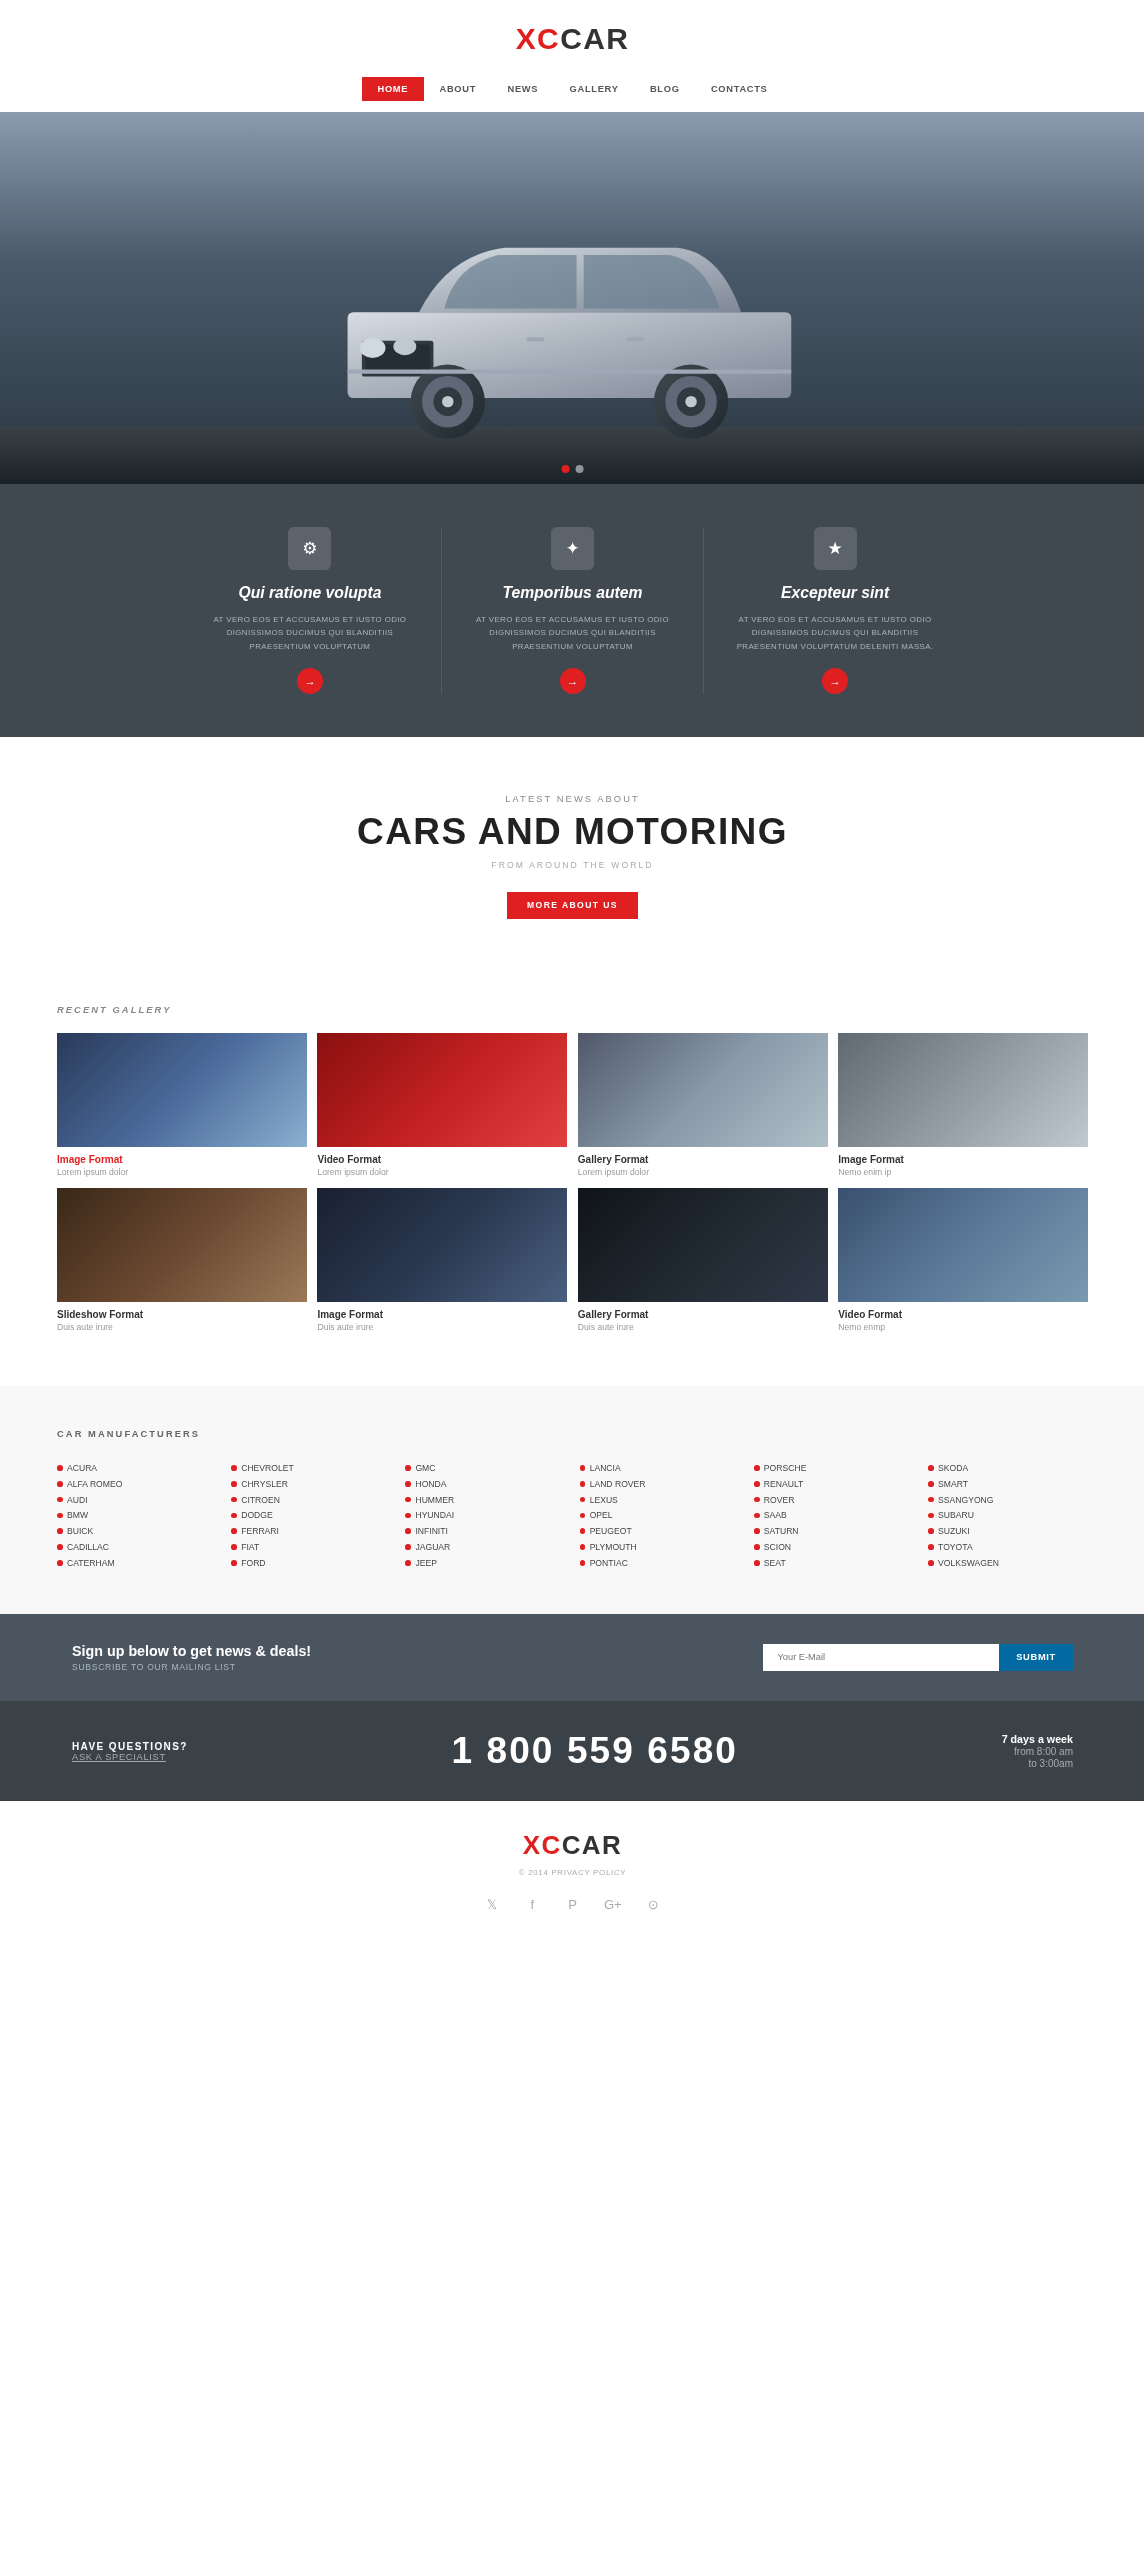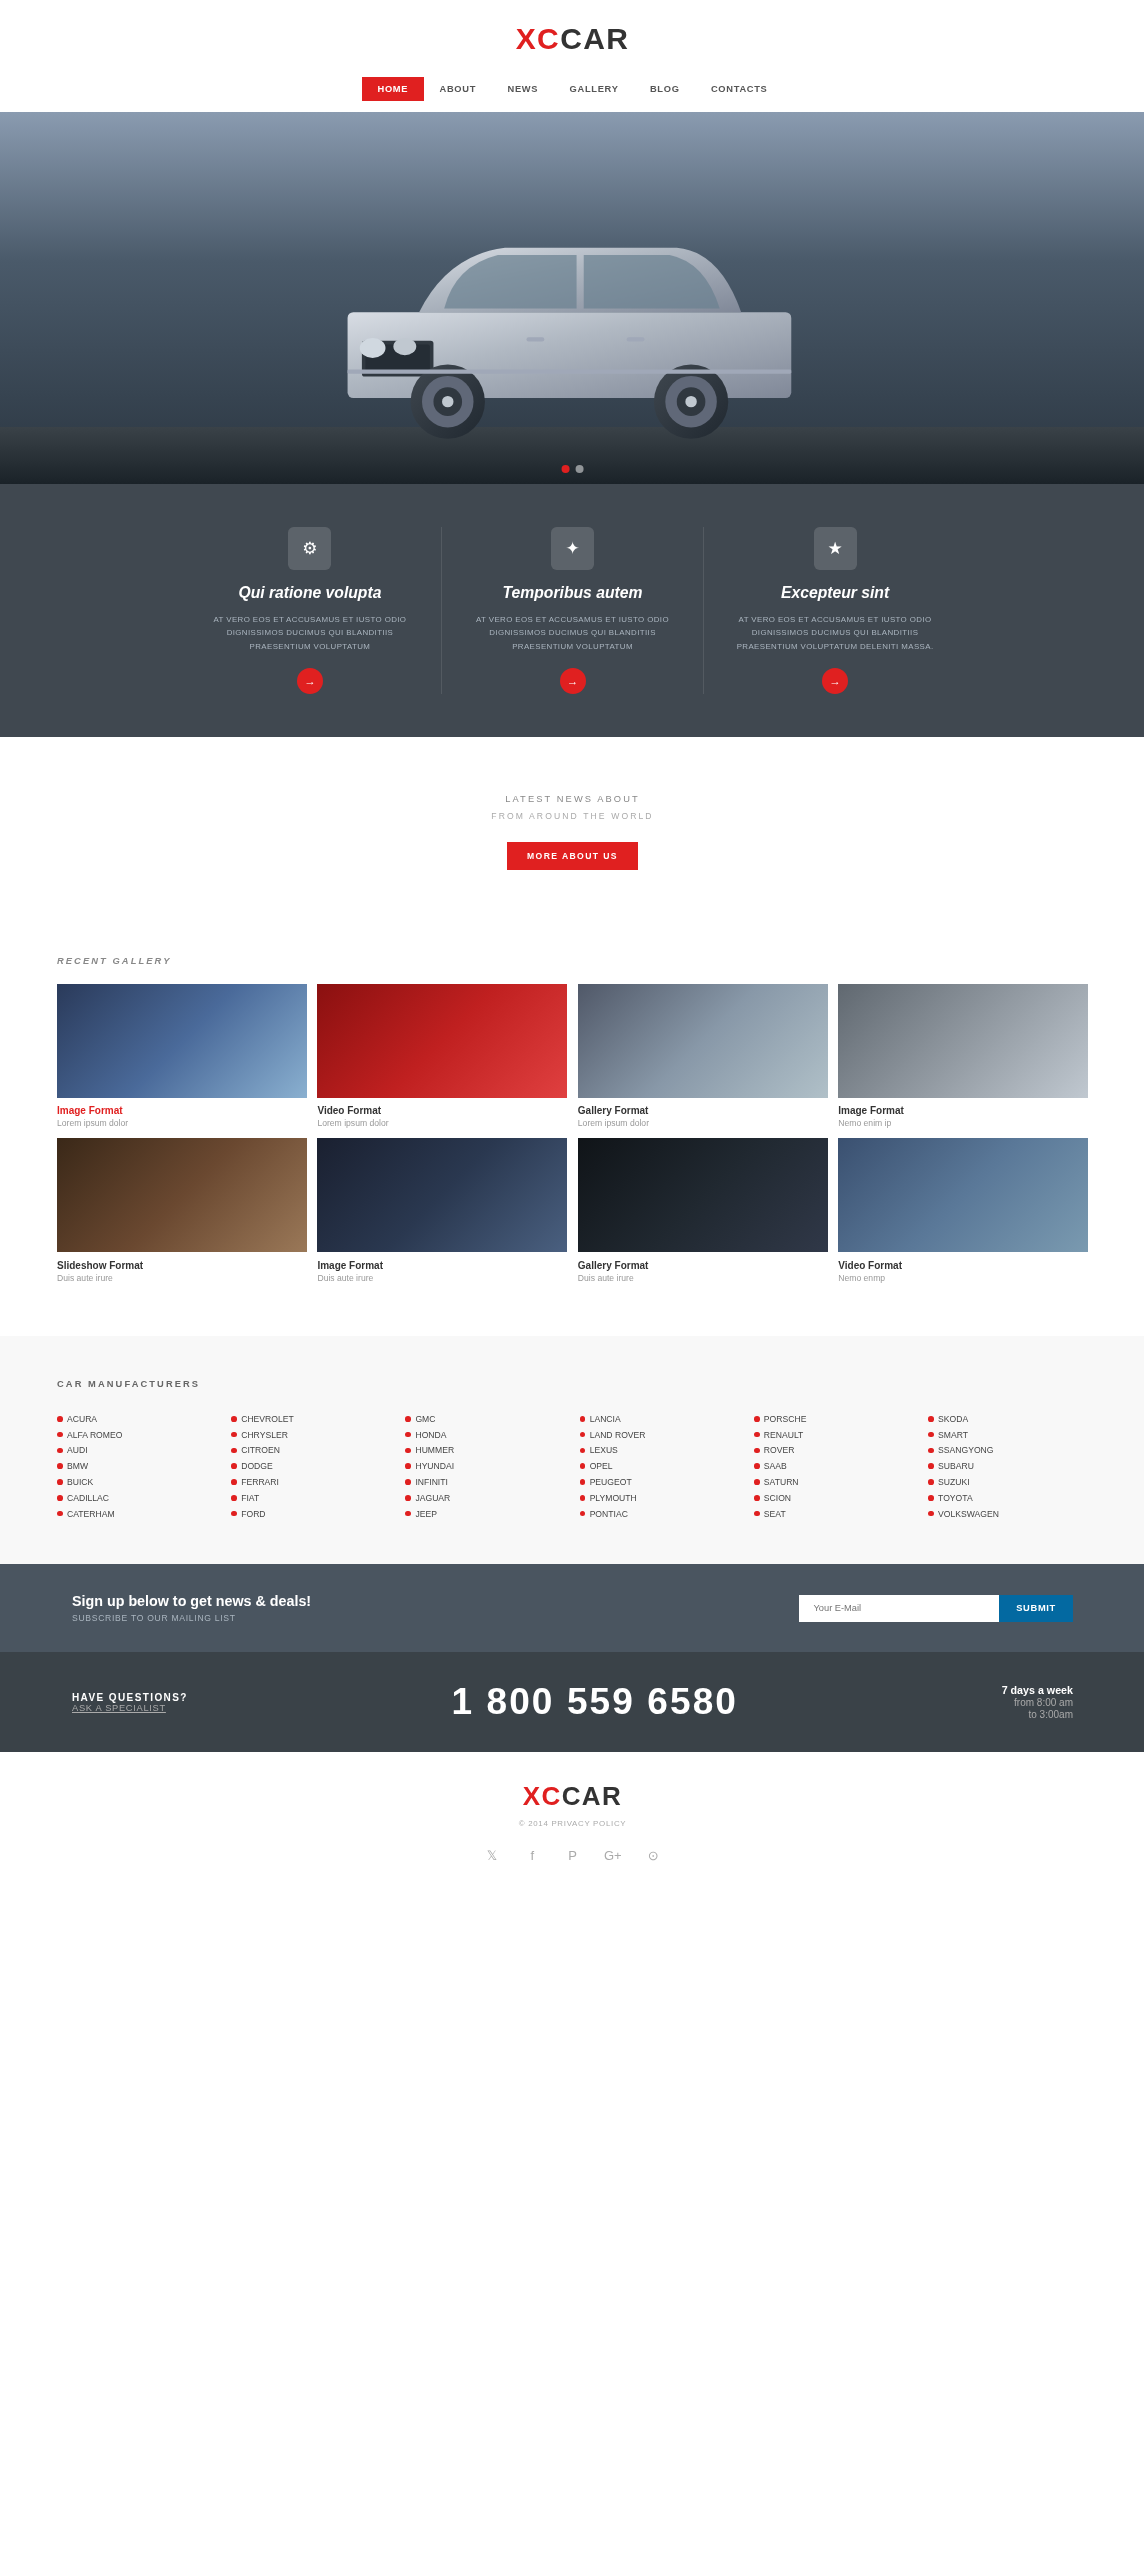--- a/index.html
+++ b/index.html
@@ -281,21 +281,21 @@
     }
     .signup-form {
       display: flex;
       gap: 0;
     }
     .signup-input {
       padding: 8.6px 14.3px;
       border: none;
       font-size: 9.3px;
       color: #888;
-      width: 200px;
+      width: 236px;
       background: #fff;
       margin-left: 48px;
     }
     .signup-submit {
       padding: 8.6px 17px;
       background: #0369a1;
       color: #fff;
       border: none;
       font-size: 9.3px;
       font-weight: 700;
@@ -499,20 +499,21 @@
       <div class="feature-icon">★</div>
       <div class="feature-title">Excepteur sint</div>
       <div class="feature-desc">AT VERO EOS ET ACCUSAMUS ET IUSTO ODIO DIGNISSIMOS DUCIMUS QUI BLANDITIIS PRAESENTIUM VOLUPTATUM DELENITI MASSA.</div>
       <div class="feature-arrow">→</div>
     </div>
   </div>
 </section>
 
 <section class="news-section">
   <p class="news-subtitle">LATEST NEWS ABOUT</p>
+  <h2 class="news-title">CARS AND MOTORING</h2>
   <p class="news-from">FROM AROUND THE WORLD</p>
   <a class="more-btn" href="#">MORE ABOUT US</a>
 </section>
 
 <section class="gallery-section">
   <h3 class="gallery-title">RECENT GALLERY</h3>
   <div class="gallery-grid">
 
     <div class="gallery-item">
       <div class="gallery-thumb car-blue"></div>

